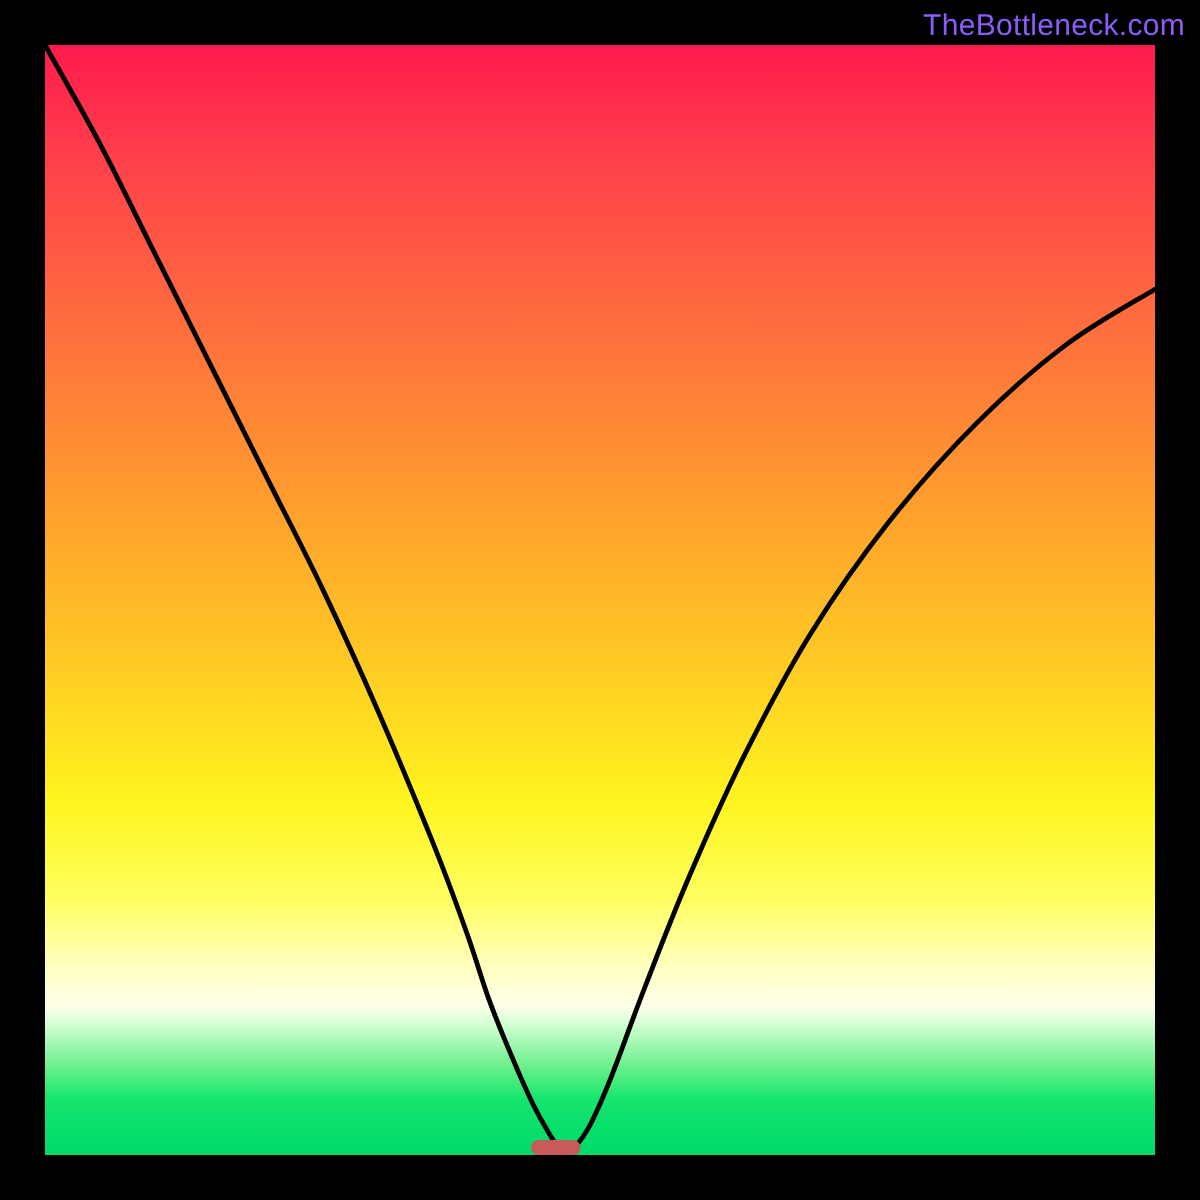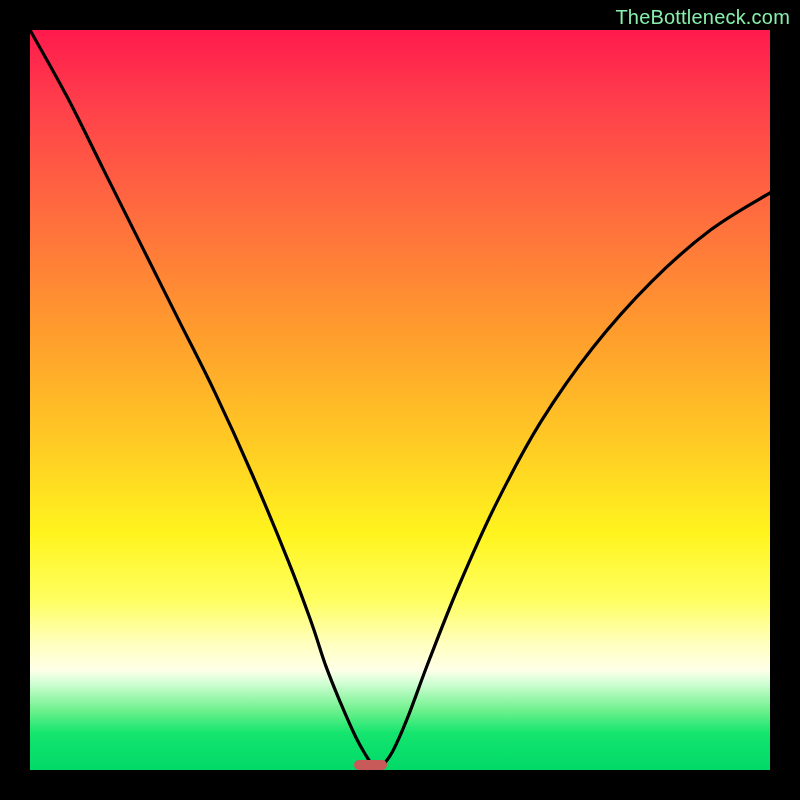--- a/index.html
+++ b/index.html
@@ -40,21 +40,21 @@
       #d8ffd8 88%,
       #6cf08c 92%,
       #14e56e 95%,
       #00d968 100%
     );
   }
   .watermark {
     position: absolute;
     top: 6px;
     right: 10px;
-    color: #86efac;
+    color: #8b5cf6;
     font-size: 20px;
     letter-spacing: 0.2px;
     user-select: none;
   }
   svg.curves {
     position: absolute;
     left: 0;
     top: 0;
     width: 740px;
     height: 740px;

